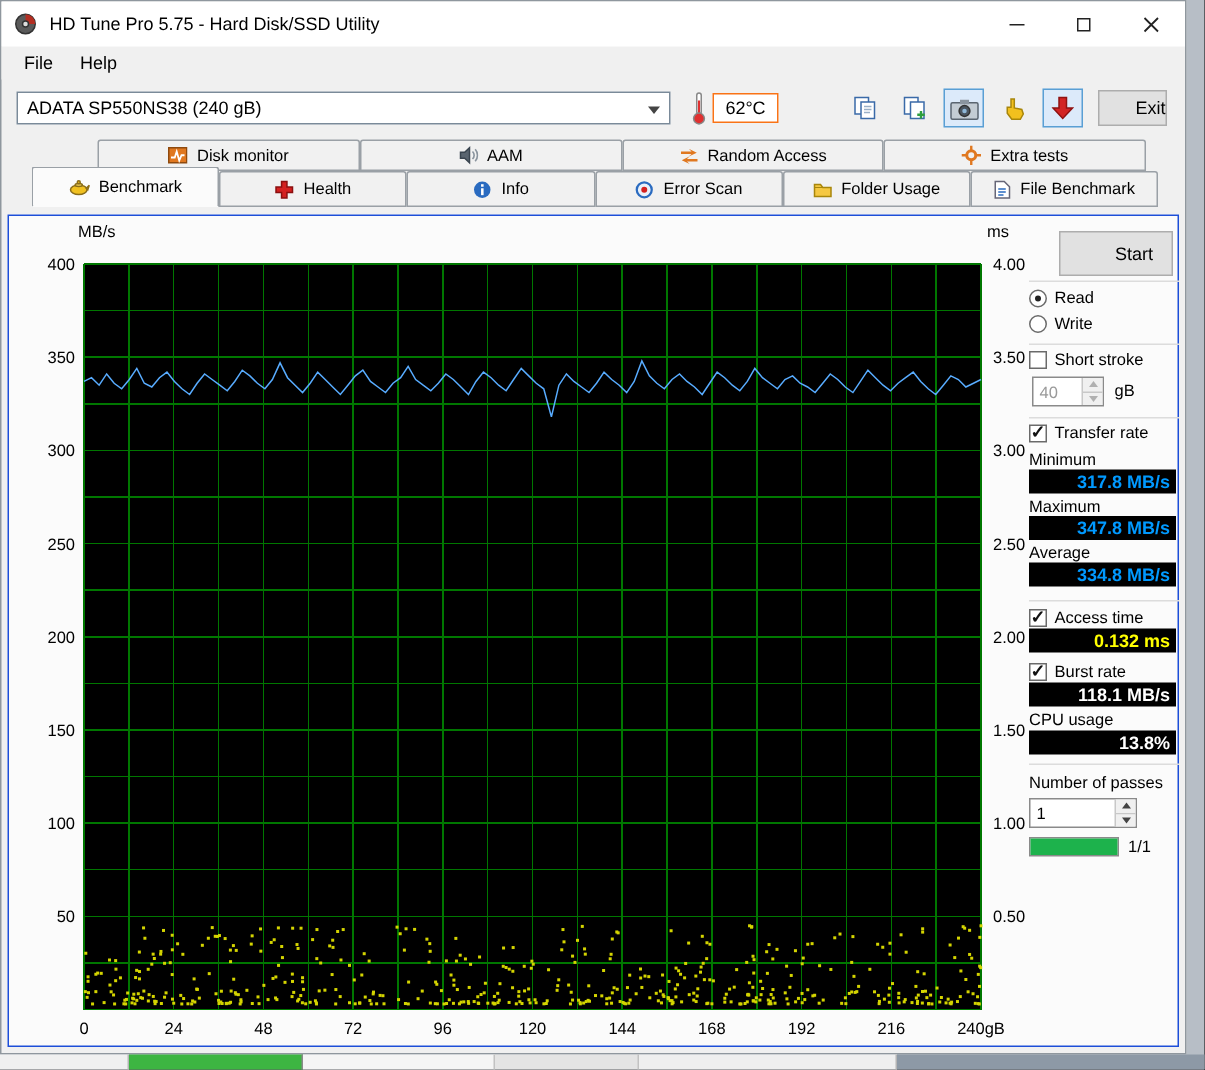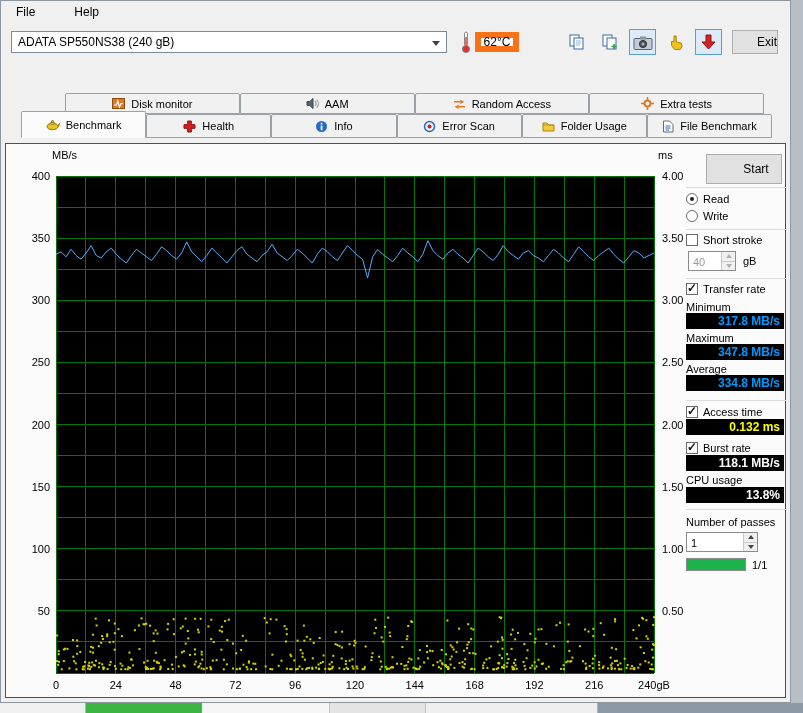--- a/index.html
+++ b/index.html
@@ -11,29 +11,29 @@
   
   .titlebar { height:30px; background:#ffffff; display:flex; align-items:center; position:relative; }
   .titlebar .app-ic { margin-left:8px; width:16px; height:16px; flex:none; }
   .titlebar .title { font-size:12px; margin-left:8px; white-space:nowrap; }
   .winbtns { position:absolute; right:0; top:0; height:30px; display:flex; }
   .winbtn { width:45px; height:30px; display:flex; align-items:center; justify-content:center; }
   .glyph-min { width:10px; height:1px; background:#222; }
   .glyph-max { width:9px; height:9px; border:1px solid #222; }
 
   
-  .menubar { height:22px; background:#f0f0f0; display:flex; align-items:center; padding-left:6px; font-size:12px;gap:21px; }
+  .menubar { height:22px; background:#f0f0f0; display:flex; align-items:center; padding-left:6px; font-size:12px; }
   .menu-item { padding:3px 9px; }
 
   
   .toolbar { height:38px; display:flex; align-items:center; padding:0 10px; gap:6px; }
   .combo { width:436px; height:22px; background:#fff; border:1px solid #7a8a99; font-size:12px; display:flex; align-items:center; padding-left:6px; position:relative; }
   .combo-arrow { position:absolute; right:6px; top:9px; width:0; height:0; border-left:4px solid transparent; border-right:4px solid transparent; border-top:5px solid #444; }
   .temp-wrap { display:flex; align-items:center; gap:4px; margin-left:8px; }
-  .temp-box { width:44px; height:20px; border:6px solid #f97316; background:#fff; font-size:12px; display:flex; align-items:center; justify-content:center; }
+  .temp-box { width:44px; height:20px; border:1px solid #f97316; background:#fff; font-size:12px; display:flex; align-items:center; justify-content:center; }
   .tbtn { width:27px; height:26px; display:flex; align-items:center; justify-content:center; background:transparent; border:1px solid transparent; }
   .tbtn.active { border:1px solid #5a9fd4; background:#dceafa; }
   .tbtn.first { margin-left:38px; }
   .btn { background:#e1e1e1; border:1px solid #adadad; font-size:12px; display:flex; align-items:center; justify-content:center;padding-left:24px; }
   .exit-btn { width:46px; height:24px; margin-left:auto; margin-right:2px; }
 
   
   .tabs { position:absolute; left:0; right:0; top:92px; }
   .tabrow { display:flex; }
   .tabrow1 { margin:0 26px 0 64px; height:21px; }
@@ -73,20 +73,41 @@
 
   
   .bg-bottom { position:absolute; left:0; top:703px; width:803px; height:10px; display:flex; }
   .bg-bottom div { height:100%; }
 </style>
 </head>
 <body>
 
 <div class="window">
 
+  <div class="titlebar">
+    <svg class="app-ic" width="16" height="16" viewBox="0 0 16 16">
+      <circle cx="8" cy="8" r="6.5" fill="#5a5a5a" stroke="#333"></circle>
+      <path d="M8 1.5 A6.5 6.5 0 0 1 14.5 8 L8 8 Z" fill="#b42e22"></path>
+      <circle cx="8" cy="8" r="2" fill="#ddd" stroke="#333"></circle>
+    </svg>
+    <span class="title">HD Tune Pro 5.75 - Hard Disk/SSD Utility</span>
+    <div class="winbtns">
+      <div class="winbtn">
+          <div class="glyph-min"></div>
+        </div>
+      <div class="winbtn">
+          <div class="glyph-max"></div>
+        </div>
+      <div class="winbtn">
+        <svg width="11" height="11" viewBox="0 0 11 11">
+            <path d="M1 1 L10 10 M10 1 L1 10" stroke="#222" stroke-width="1.2"></path>
+          </svg>
+      </div>
+    </div>
+  </div>
 
   <div class="menubar">
     <span class="menu-item">File</span>
     <span class="menu-item">Help</span>
   </div>
 
   <div class="toolbar">
     <div class="combo">
       <span>ADATA SP550NS38 (240 gB)</span>
       <div class="combo-arrow"></div>

